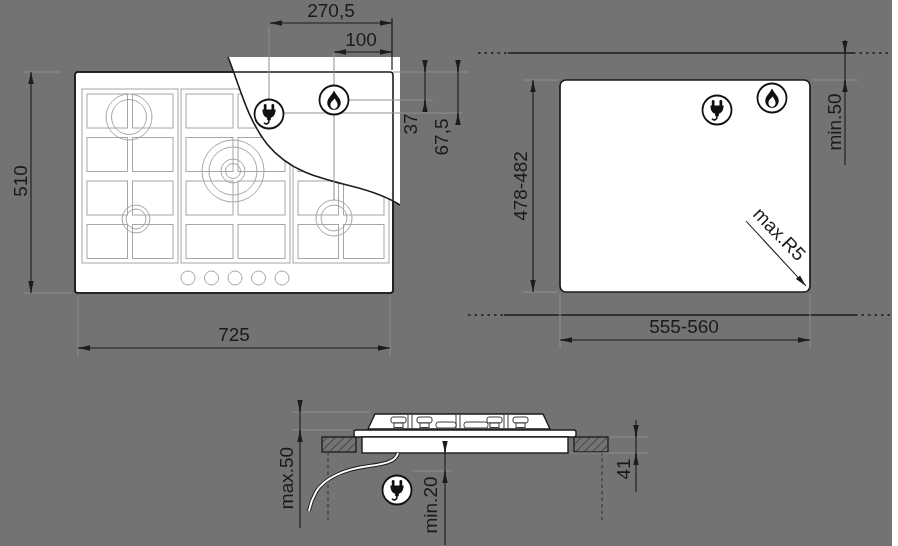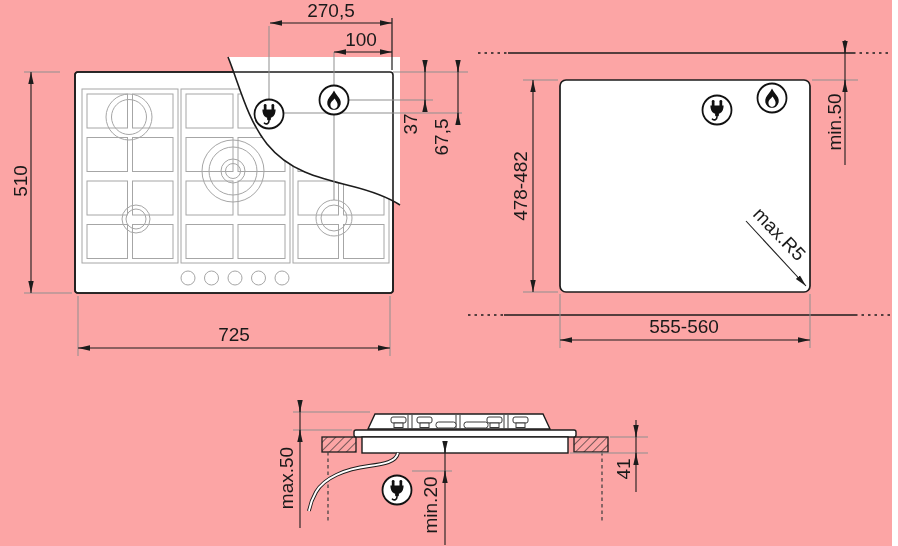--- a/index.html
+++ b/index.html
@@ -1,16 +1,16 @@
 <!DOCTYPE html>
 <html><head>
 <meta charset="utf-8">
 <style>
   html,body{margin:0;padding:0;background:#ffffff;}
-  .canvas{position:relative;width:892px;height:546px;background:#fca5a5;overflow:hidden;}
+  .canvas{position:relative;width:892px;height:546px;background:#737373;overflow:hidden;}
   svg{display:block;}
   text{font-family:"Liberation Sans","DejaVu Sans",sans-serif;font-size:19px;fill:#1a1a1a;}
   .outline{stroke:#1c1c1c;stroke-width:1.6;fill:#fff;}
   .thin{stroke:#1c1c1c;stroke-width:1.3;fill:none;}
   .dim{stroke:#1c1c1c;stroke-width:1.1;fill:none;}
   .ref{stroke:#8f8f8f;stroke-width:1;fill:none;}
   .grate{stroke:#a6a6a6;stroke-width:1;fill:none;}
   .dark{stroke:#1c1c1c;stroke-width:1.2;fill:none;}
   .dashedln{stroke:#3c3c3c;stroke-width:1.2;fill:none;stroke-dasharray:3.5 3;}
 </style>

